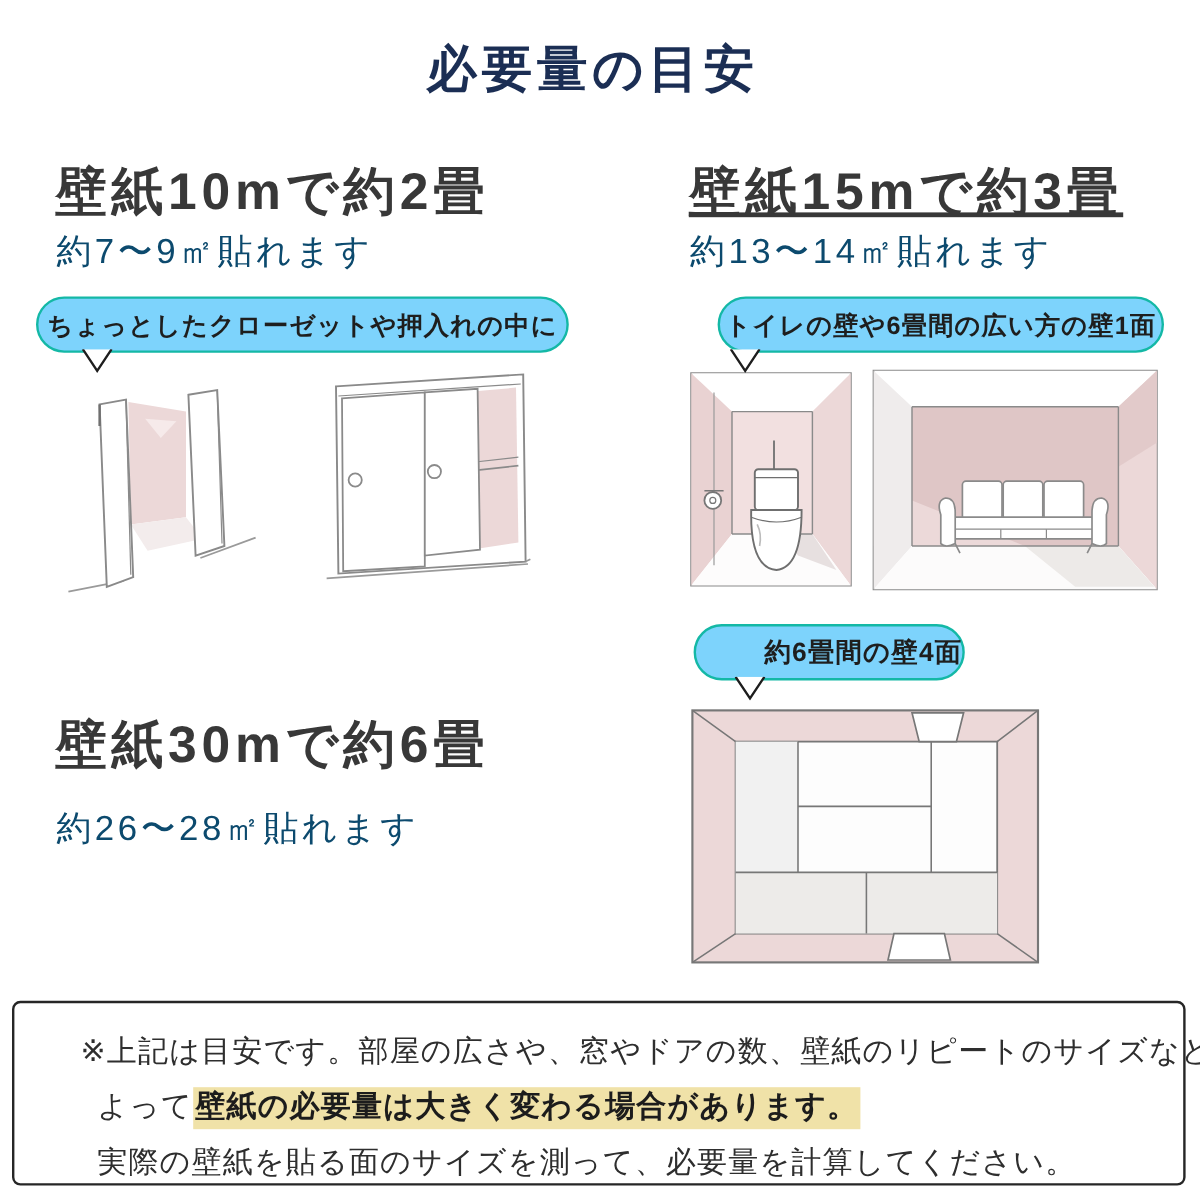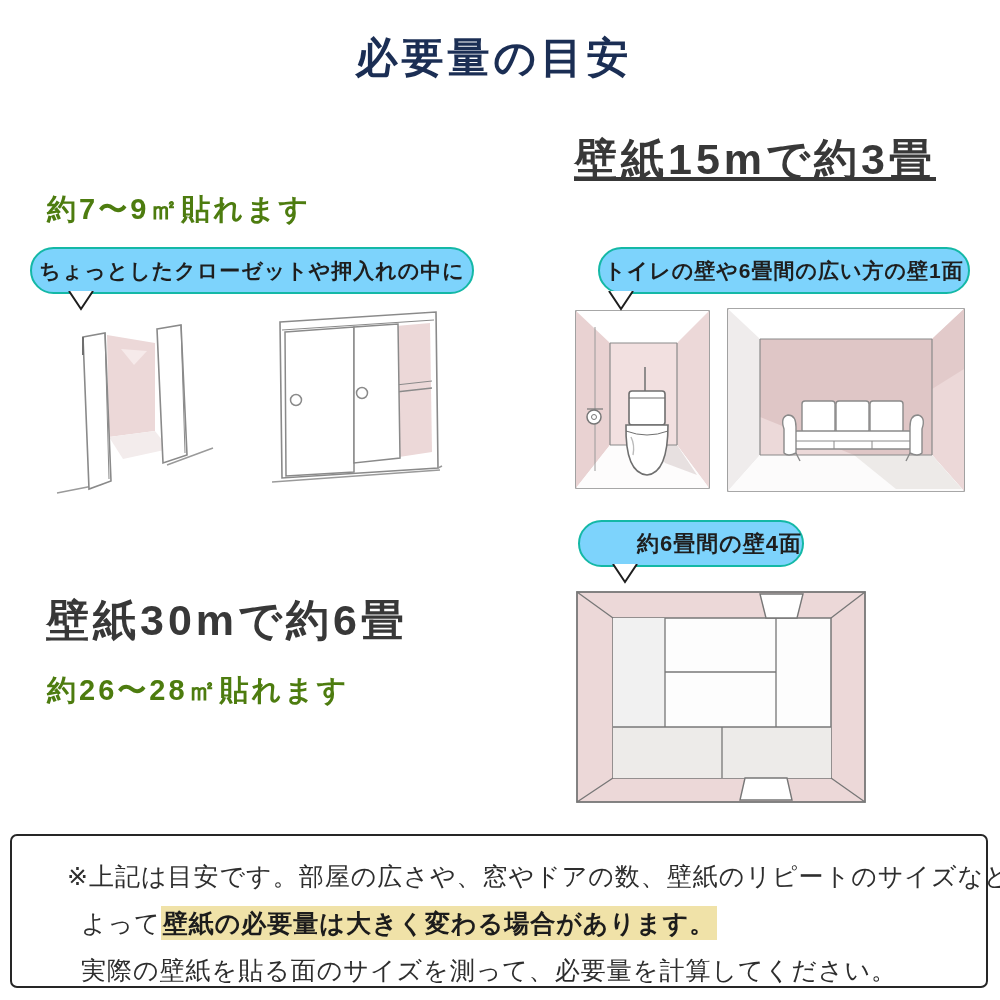--- a/index.html
+++ b/index.html
@@ -11,22 +11,22 @@
     position: absolute; left: 0; top: 30px; width: 988px;
     text-align: center; font-size: 42px; font-weight: 800;
     color: #1b2e54; letter-spacing: 4px;
   }
 
   .sec-heading {
     position: absolute; font-size: 43px; font-weight: 800;
     color: #383838; letter-spacing: 4px; white-space: nowrap;
   }
   .sec-sub {
-    position: absolute; font-size: 29px; font-weight: 700;
-    color: #4d7c0f; letter-spacing: 3px; white-space: nowrap;
+    position: absolute; font-size: 29px; font-weight: 400;
+    color: #0c4a6e; letter-spacing: 3px; white-space: nowrap;
   }
   .h1pos { left: 46px;  top: 131px; }
   .s1pos { left: 47px;  top: 190px; }
   .h2pos { left: 574px; top: 131px; text-decoration: underline; }
   .s2pos { left: 575px; top: 190px; }
   .h3pos { left: 46px;  top: 592px; }
   .s3pos { left: 47px;  top: 671px; }
 
   .bubble {
     position: absolute; height: 47px; border: 2px solid #14b8a6;
@@ -51,40 +51,42 @@
   .living  { left: 726px; top: 305px; }
   .tatami  { left: 573px; top: 586px; }
 
   .note-box {
     position: absolute; left: 10px; top: 834px; width: 978px; height: 154px;
     border: 2px solid #262626; border-radius: 7px; background: #fff;
     padding: 17px 20px 0 55px; font-size: 25px; color: #2e2e2e;
     letter-spacing: 1px;
   }
   .note-line { line-height: 47px; white-space: nowrap; }
-  .note-indent { padding-left: 14px; }
+  .note-indent { padding-left: 14px; font-family: Liberation Mono, monospace; }
   .hl { font-weight: 800; color: #1c1c1c; background: #f0e2a8; padding: 3px 2px; }
 </style>
 </head>
 <body>
 
 <div class="canvas">
 
   <h1 class="page-title">必要量の目安</h1>
 
+  <div class="sec-heading h1pos">壁紙10mで約2畳</div>
   <div class="sec-sub s1pos">約7〜9㎡貼れます</div>
   <div class="bubble bubble1">
     <span>ちょっとしたクローゼットや押入れの中に</span>
   </div>
   <svg class="tail tail1" width="26" height="20" viewBox="0 0 26 20">
     <polygon points="1,0 25,0 13,18" fill="#fff"></polygon>
     <path d="M1,0 L13,18 L25,0" fill="none" stroke="#1e1e1e" stroke-width="2"></path>
   </svg>
 
   <div class="sec-heading h2pos">壁紙15mで約3畳</div>
+  <div class="sec-sub s2pos">約13〜14㎡貼れます</div>
   <div class="bubble bubble2">
     <span>トイレの壁や6畳間の広い方の壁1面</span>
   </div>
   <svg class="tail tail2" width="26" height="20" viewBox="0 0 26 20">
     <polygon points="1,0 25,0 13,18" fill="#fff"></polygon>
     <path d="M1,0 L13,18 L25,0" fill="none" stroke="#1e1e1e" stroke-width="2"></path>
   </svg>
 
   <div class="sec-heading h3pos">壁紙30mで約6畳</div>
   <div class="sec-sub s3pos">約26〜28㎡貼れます</div>

